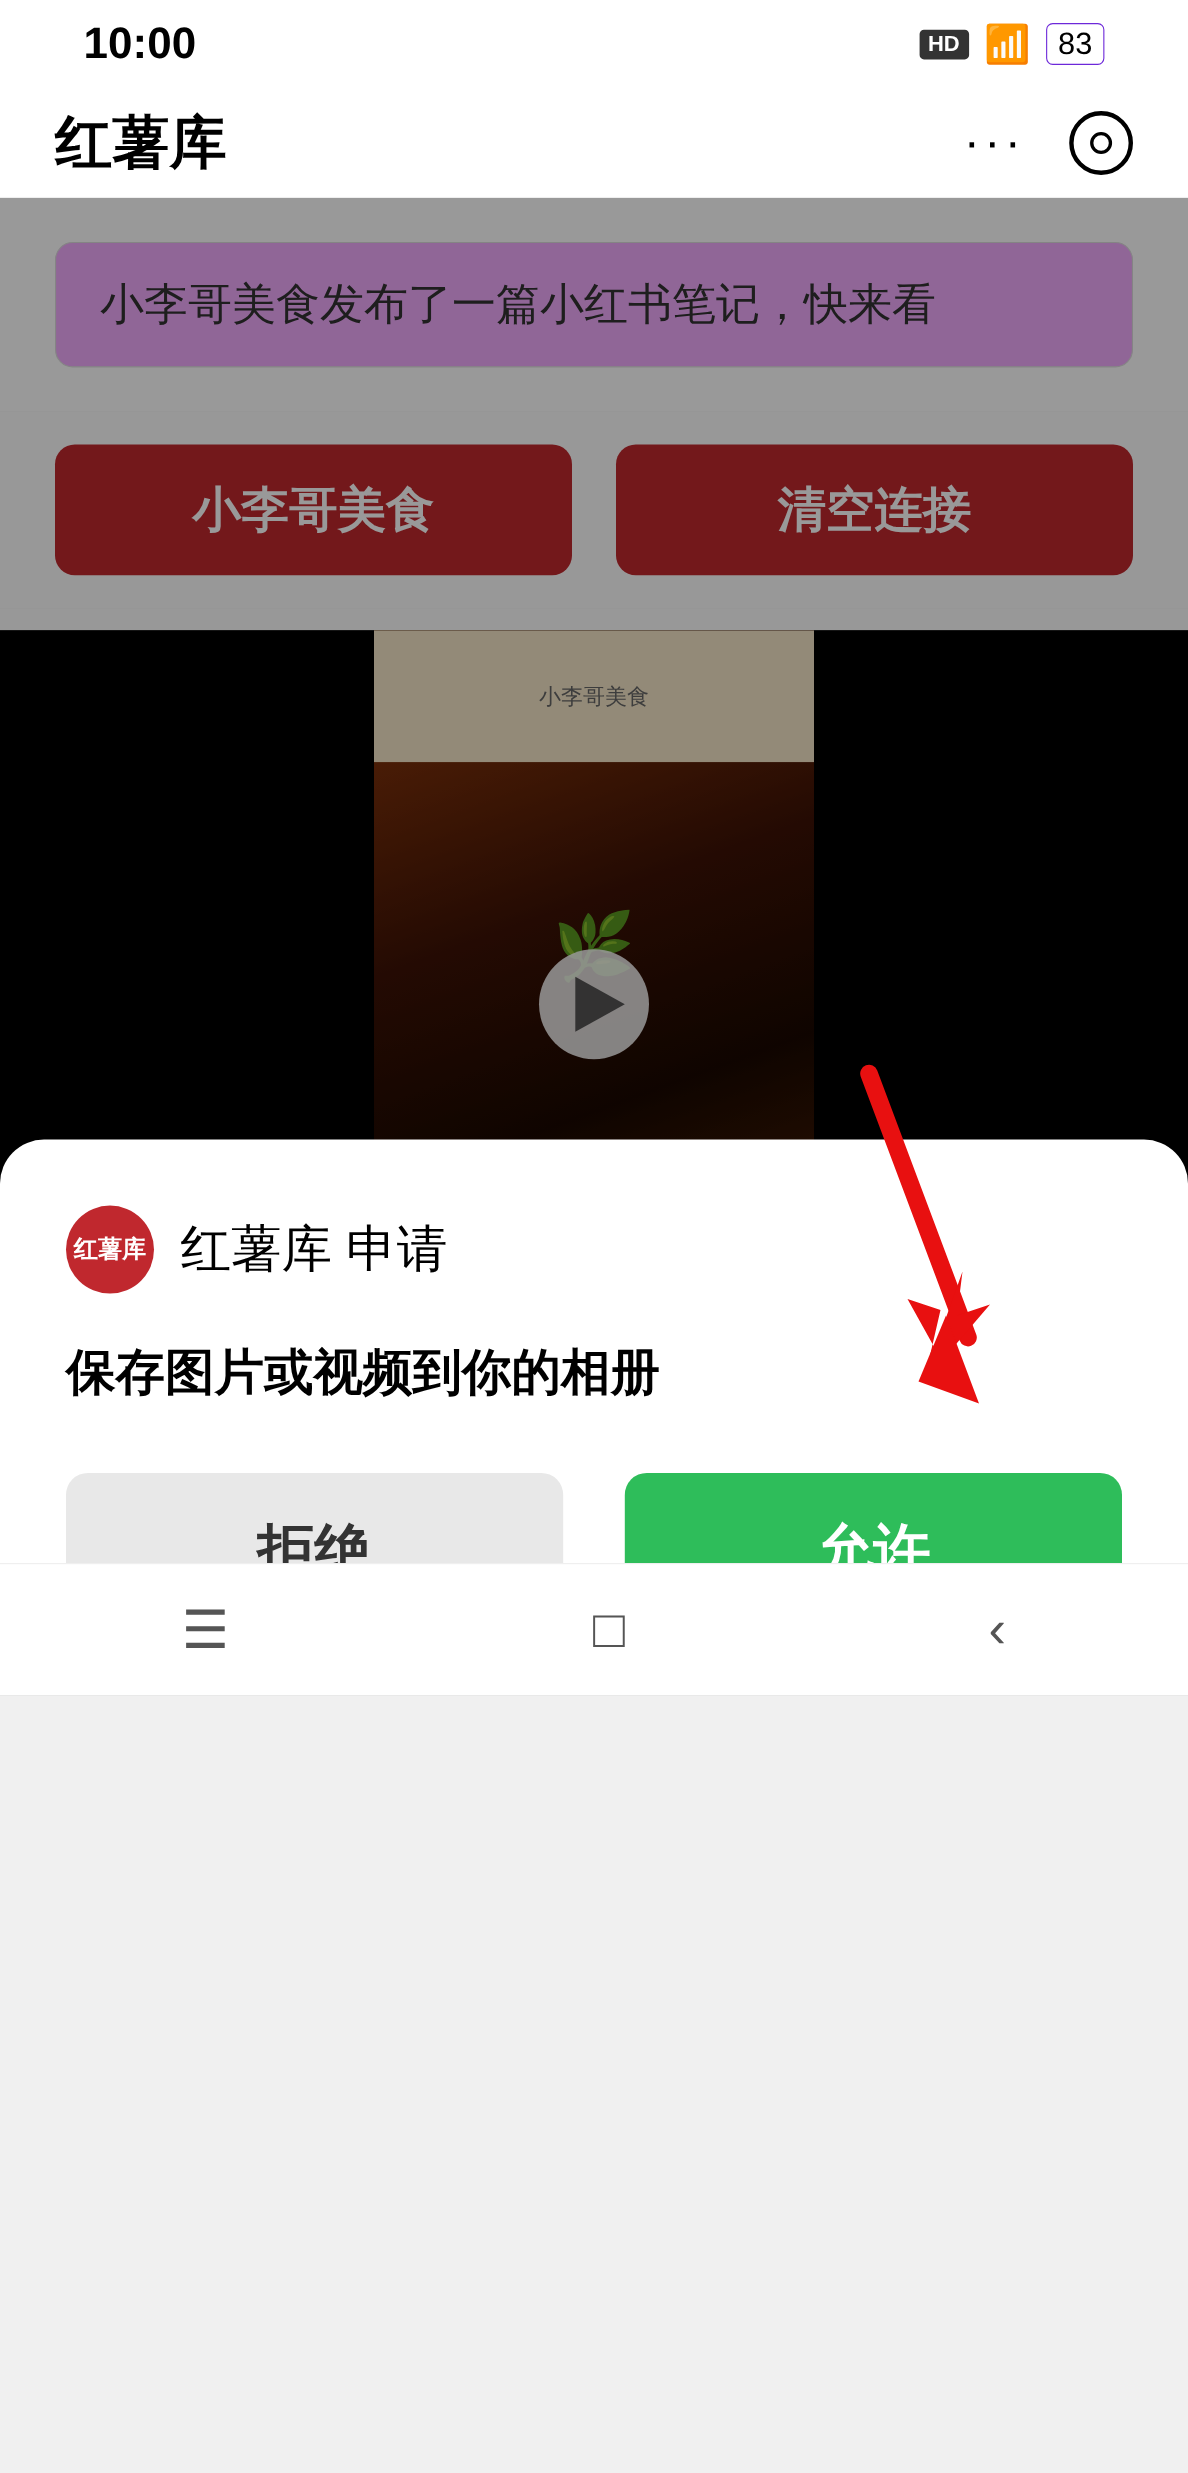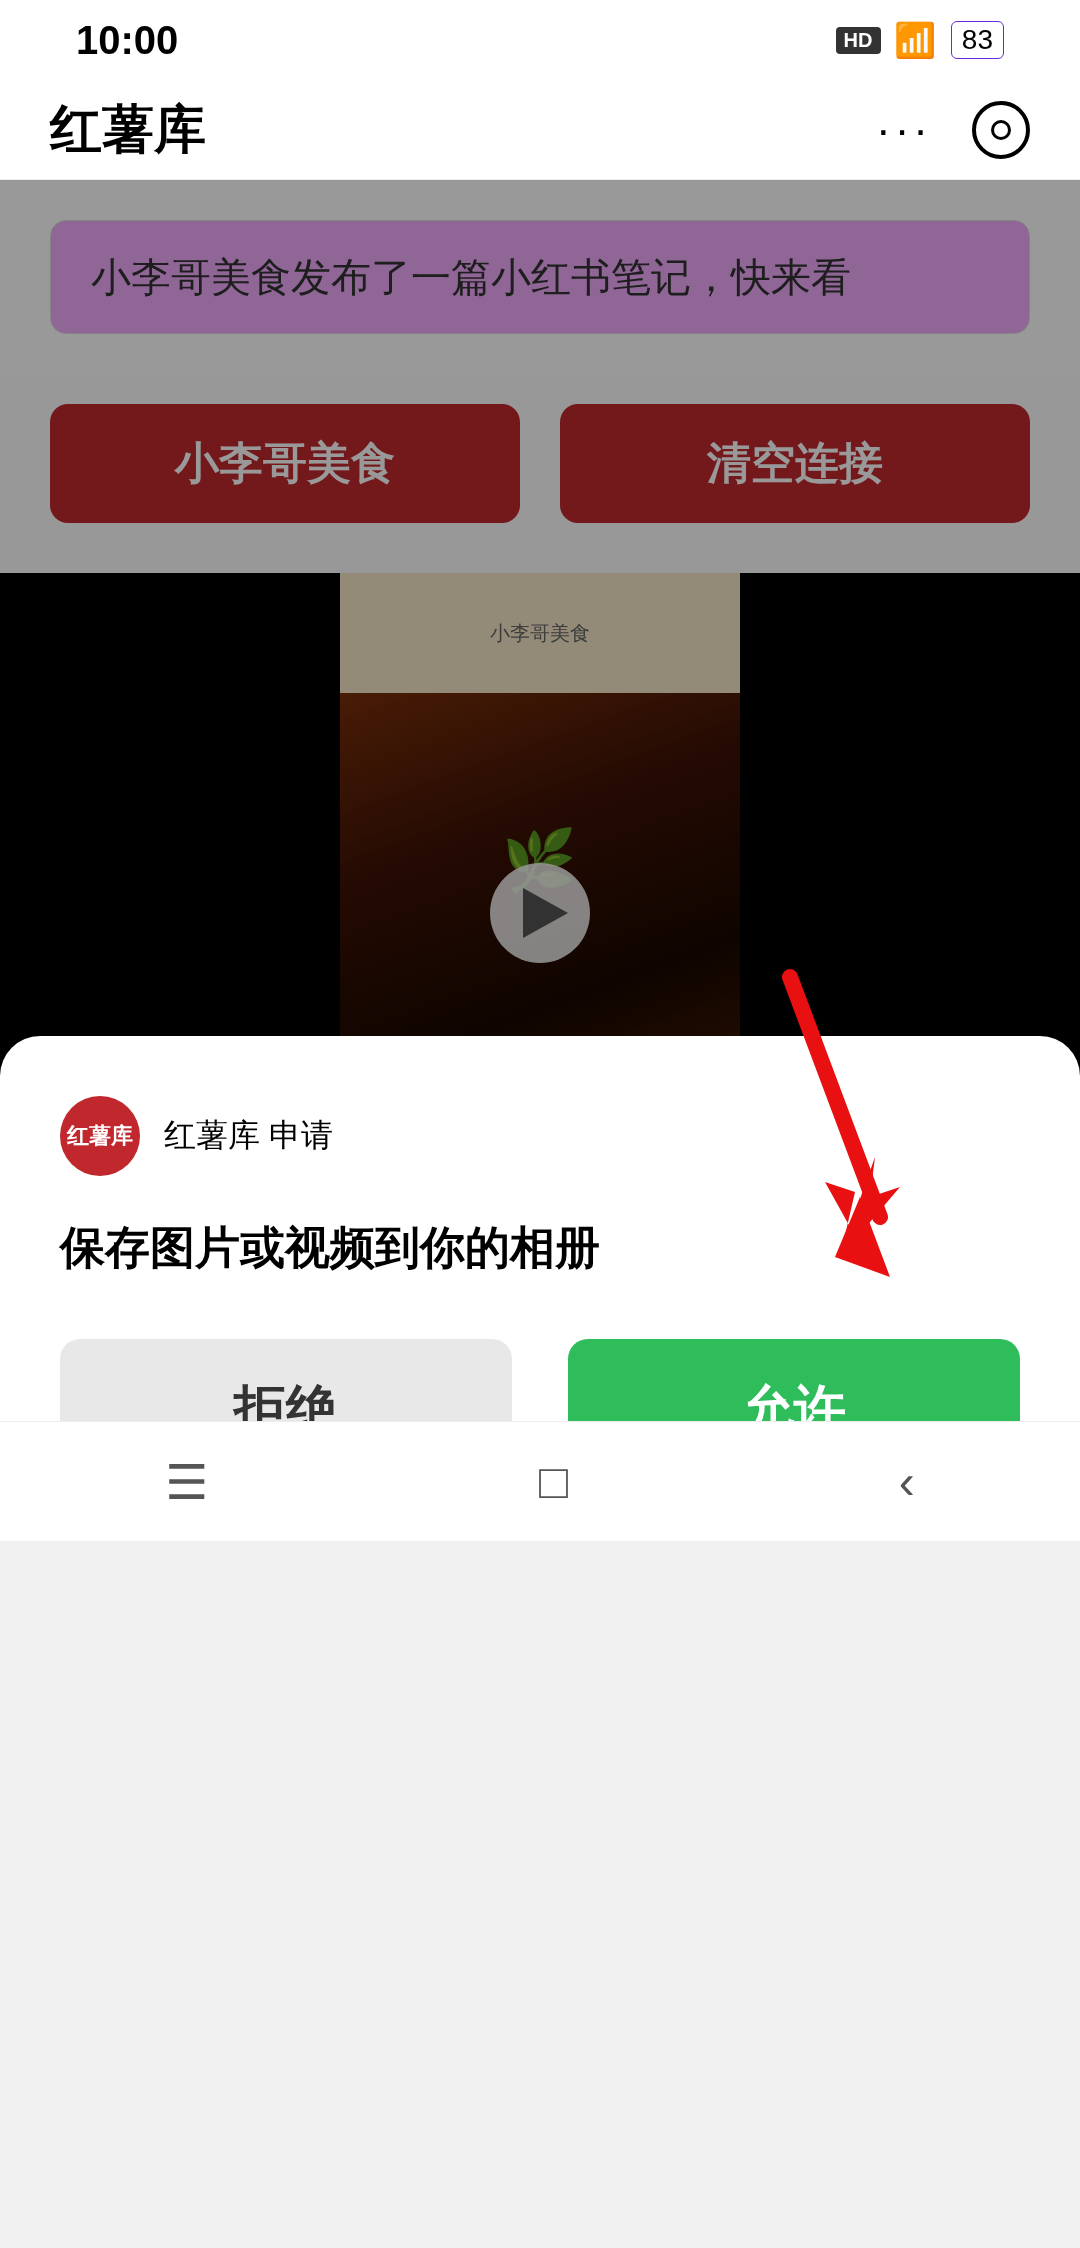--- a/index.html
+++ b/index.html
@@ -300,21 +300,21 @@
       border-radius: 50%;
       display: flex;
       align-items: center;
       justify-content: center;
       color: #fff;
       font-size: 26px;
       font-weight: bold;
       flex-shrink: 0;
     }
     .permission-app-name {
-      font-size: 32px;
+      font-size: 46px;
       color: #000;
       font-weight: 500;
     }
     .permission-title {
       font-size: 45px;
       font-weight: 700;
       color: #000;
       margin-bottom: 60px;
       line-height: 1.4;
     }

